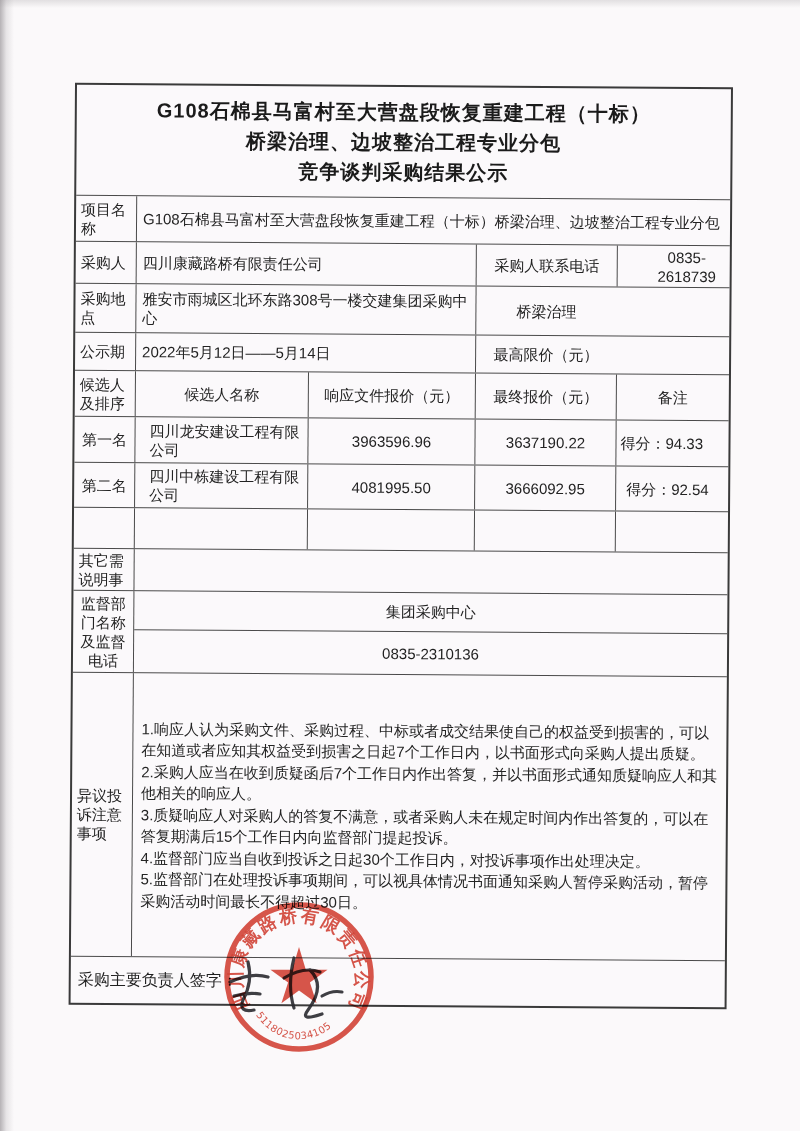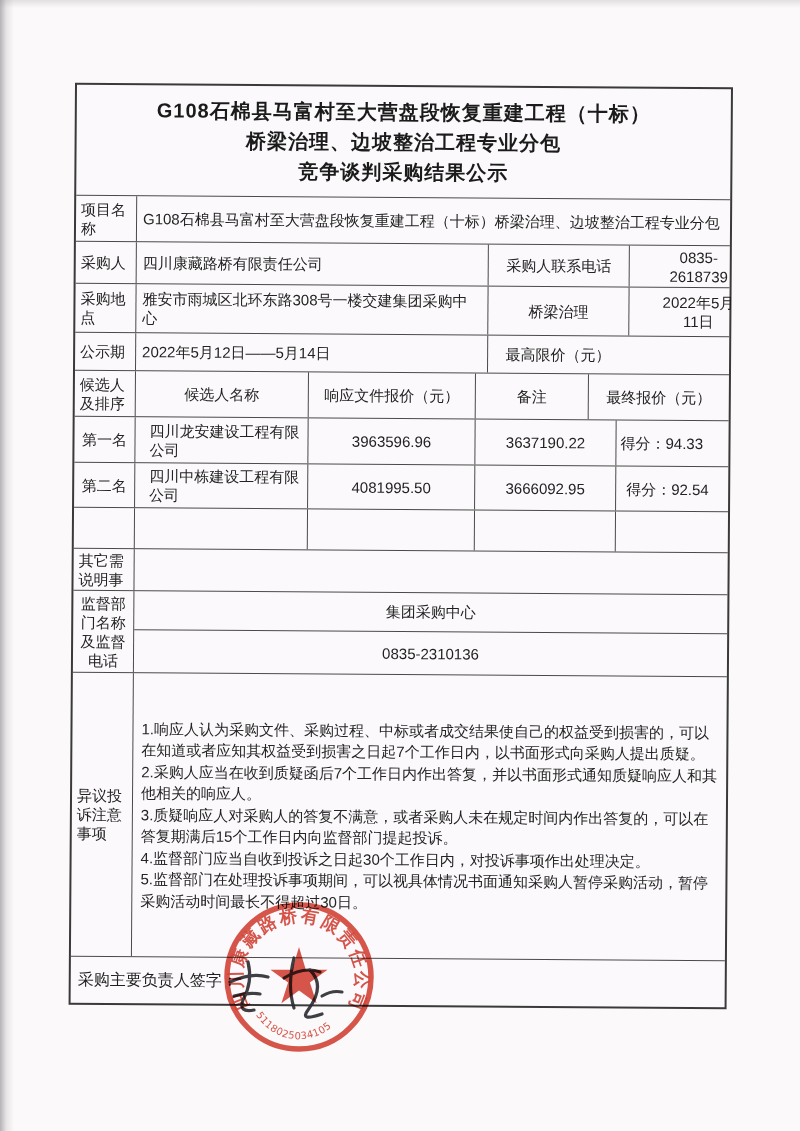--- a/index.html
+++ b/index.html
@@ -57,21 +57,21 @@
   .r-other{height:42px;}
   .r-superv{height:82px;}
   .r-complaint{height:284px;}
   .r-sign{height:47px;}
   
   .c-name{width:173px;flex:0 0 173px;}
   .c-resp{width:167px;flex:0 0 167px;}
   .c-final{width:141px;flex:0 0 141px;}
   .c-rem{width:113px;flex:0 0 113px;}
   .c-val{width:340px;flex:0 0 340px;}
-  .c-flab{width:141px;flex:0 0 141px;margin-left:12px;}
+  .c-flab{width:141px;flex:0 0 141px;}
   .c-fval{width:113px;flex:0 0 113px;padding-left:32px;}
   .c-wide{flex:1 1 auto;}
   .superv-right{flex:1 1 auto;display:flex;flex-direction:column;border-left:1.5px solid #4a4a4a;}
   .superv-sub{flex:0 0 38px;display:flex;align-items:center;justify-content:center;font-size:15px;box-sizing:border-box;}
   .superv-sub.b{flex:1 1 auto;border-top:1.5px solid #4a4a4a;}
   .complaint-body{
     flex:1 1 auto;border-left:1.5px solid #4a4a4a;box-sizing:border-box;
     display:flex;flex-direction:column;justify-content:center;
     padding:4px 8px 4px 8px;font-size:15px;line-height:21.5px;color:#242424;
   }
@@ -114,35 +114,34 @@
     <div class="cell fc lbl">采购人</div>
     <div class="cell c-val">四川康藏路桥有限责任公司</div>
     <div class="cell c-flab ctrt">采购人联系电话</div>
     <div class="cell c-fval ctrt">0835-2618739</div>
   </div>
 
   <div class="row r-location">
     <div class="cell fc lbl">采购地点</div>
     <div class="cell c-val">雅安市雨城区北环东路308号一楼交建集团采购中心</div>
     <div class="cell c-flab ctrt">桥梁治理</div>
-    <div class="cell c-fval ctrt">2022年5月11日</div>
   </div>
 
   <div class="row r-period">
     <div class="cell fc lbl">公示期</div>
     <div class="cell c-val">2022年5月12日——5月14日</div>
     <div class="cell c-flab ctrt">最高限价（元）</div>
   </div>
 
   <div class="row r-candhdr">
     <div class="cell fc lbl">候选人及排序</div>
     <div class="cell c-name ctrt">候选人名称</div>
     <div class="cell c-resp ctrt">响应文件报价（元）</div>
+    <div class="cell c-final ctrt">最终报价（元）</div>
     <div class="cell c-rem ctrt">备注</div>
-    <div class="cell c-final ctrt">最终报价（元）</div>
   </div>
 
   <div class="row r-cand">
     <div class="cell fc lbl ctr">第一名</div>
     <div class="cell c-name" style="padding-left:14px;">四川龙安建设工程有限公司</div>
     <div class="cell c-resp ctrt">3963596.96</div>
     <div class="cell c-final ctrt">3637190.22</div>
     <div class="cell c-rem" style="padding-left:4px;">得分：94.33</div>
   </div>
 

